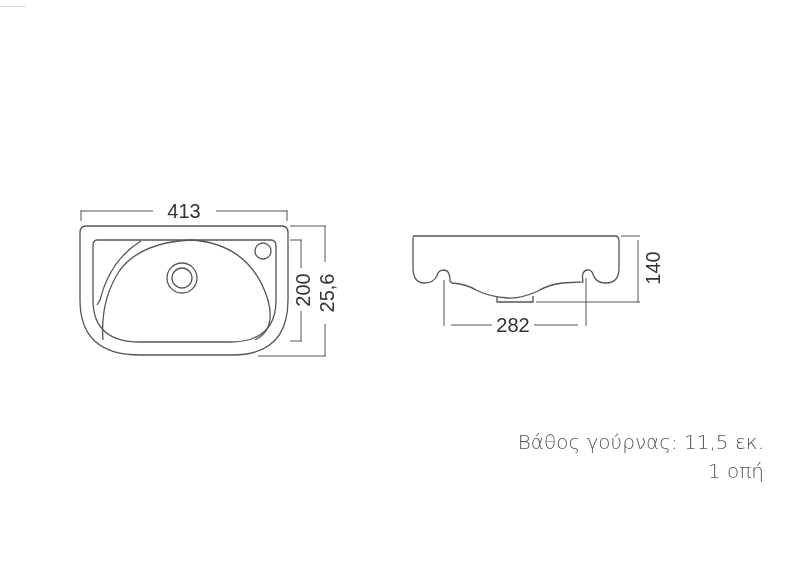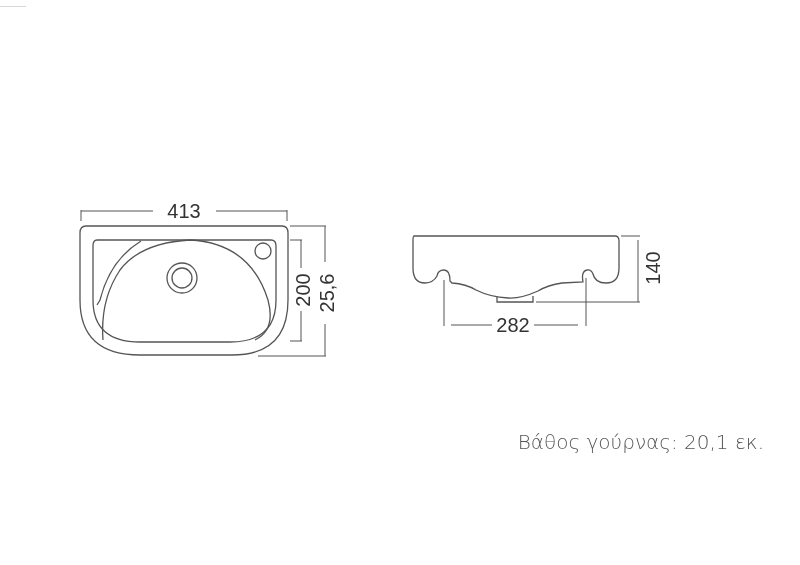--- a/index.html
+++ b/index.html
@@ -61,14 +61,15 @@
     <line x1="444" y1="280" x2="444" y2="326" stroke-width="1"></line>
     <line x1="586" y1="278" x2="586" y2="326" stroke-width="1"></line>
     <line x1="451" y1="325" x2="492" y2="325" stroke-width="1"></line>
     <line x1="534" y1="325" x2="578" y2="325" stroke-width="1"></line>
   </g>
   <text class="dimtext" x="513" y="332" text-anchor="middle">282</text>
   <text class="dimtext" x="660" y="268" text-anchor="middle" transform="rotate(-90 660 268)">140</text>
 </svg>
 
 <div class="notes">
-  <div>Βάθος γούρνας: 20,1 εκ.</div>
+  <div>Βάθος γούρνας: 11,5 εκ.</div>
+  <div>1 οπή</div>
 </div>
 
 </body></html>

